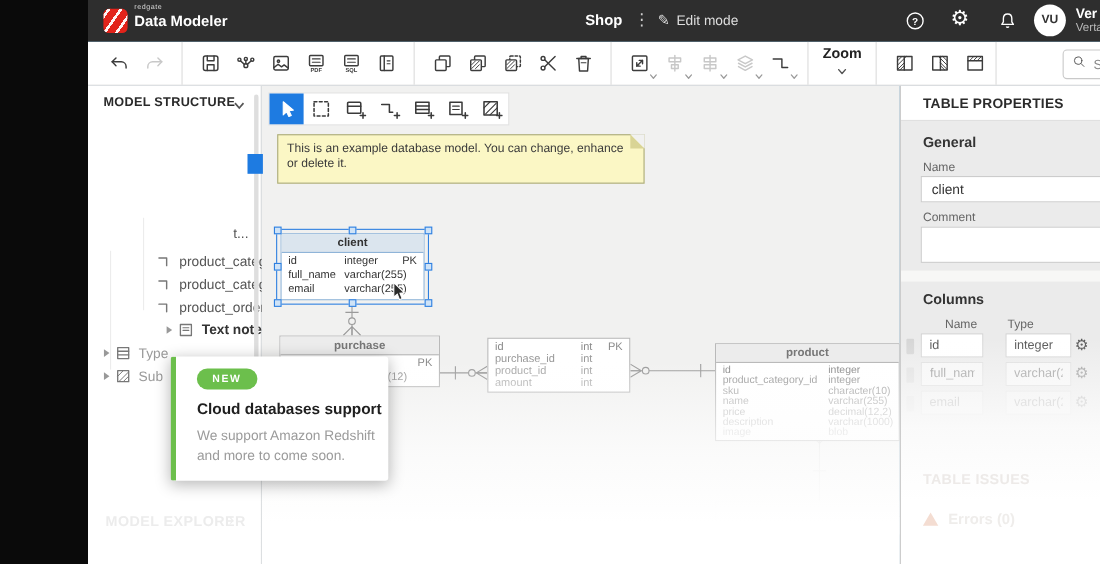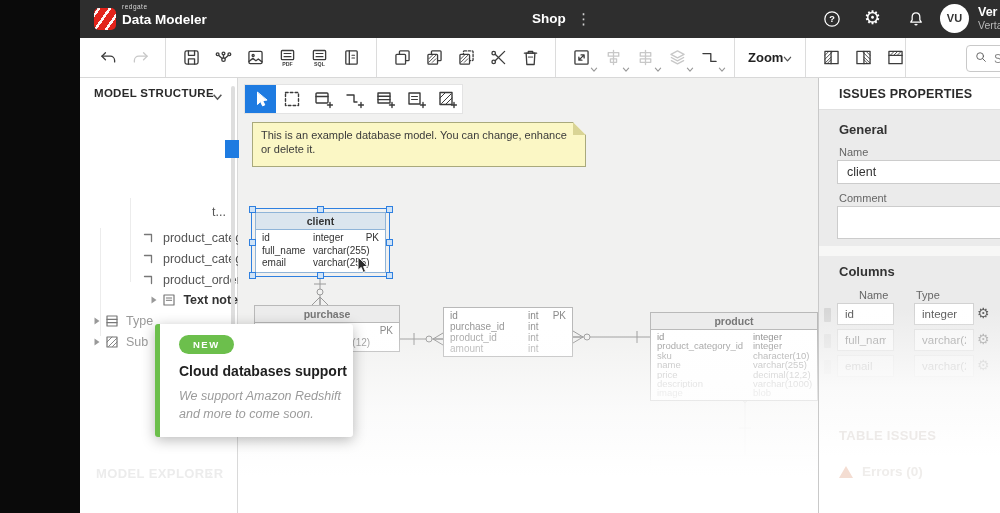--- a/index.html
+++ b/index.html
@@ -37,21 +37,21 @@
   #toolbar{left:80px;top:38px;width:920px;height:40px;background:#fff;border-bottom:1px solid #d8d8d8;
            display:flex;align-items:center;padding-left:12px;box-sizing:border-box;overflow:hidden;}
   .tgroup{display:flex;align-items:center;}
   .tdiv{width:1px;height:40px;background:#dcdcdc;margin:0 9px;flex:none;}
   .tbtn{position:relative;width:28px;height:30px;margin:0 2px;display:flex;align-items:center;justify-content:center;
         color:#3c3c3c;cursor:pointer;flex:none;}
   .tbtn svg{width:21px;height:21px;display:block;}
   .tbtn.disabled{color:#c8c8c8;cursor:default;}
   .tbtn .chev{position:absolute;right:-3px;bottom:0;color:#9a9a9a;}
   .tbtn .chev svg{width:8px;height:6px;}
-  #zoom-ctl{display:flex;flex-direction:row;align-items:center;margin:0 4px;cursor:pointer;}
+  #zoom-ctl{display:flex;flex-direction:column;align-items:center;margin:0 4px;cursor:pointer;}
   #zoom-ctl .zl{font-size:13px;font-weight:bold;color:#222;line-height:14px;}
   #zoom-ctl svg{width:9px;height:7px;color:#555;}
   #searchbox{position:absolute;left:886px;top:7px;width:100px;height:25px;border:1px solid #c9c9c9;border-radius:4px;
              display:flex;align-items:center;padding-left:7px;color:#555;background:#fff;}
   #searchbox svg{width:14px;height:14px;flex:none;}
   #searchbox .stx{font-size:12px;color:#888;margin-left:6px;}
   #search-div{position:absolute;left:825px;top:0;width:1px;height:40px;background:#dcdcdc;}
 
   
   #sidebar{left:80px;top:78px;width:158px;height:435px;background:#fff;border-right:1px solid #d9d9d9;box-sizing:border-box;}
@@ -142,20 +142,23 @@
   <div class="abs" id="topbar">
     <div class="abs" id="logo">
         <div class="stripes"></div>
       </div>
     <div class="abs" id="brand">
       <div class="co">redgate</div>
       <div class="prod">Data Modeler</div>
     </div>
     <div class="abs tb-txt" id="shop">Shop</div>
     <div class="abs" id="kebab">⋮</div>
+    <div class="abs" id="editmode">
+      <span class="pencil">✎</span><span>Edit mode</span>
+    </div>
     <div class="abs tb-ic" id="ic-help">
       <svg viewBox="0 0 24 24" fill="none" stroke="currentColor" stroke-width="1.5">
           <circle cx="12" cy="12" r="8.6"></circle>
           <text x="12" y="16" font-size="11" font-weight="bold" fill="currentColor" stroke="none" text-anchor="middle" font-family="inherit">?</text>
         </svg>
     </div>
     <div class="abs" id="ic-gear">⚙</div>
     <div class="abs tb-ic" id="ic-bell">
       <svg viewBox="0 0 24 24" fill="none" stroke="currentColor" stroke-width="1.5" stroke-linejoin="round">
           <path d="M12 4.5c-3.2 0-4.6 2.2-4.6 5V13l-1.7 2.8h12.6L16.6 13V9.5c0-2.8-1.4-5-4.6-5z"></path>
@@ -700,21 +703,21 @@
       </div>
 
     <div class="abs" id="ghost-table">
         <div class="gh"></div>
       </div>
     <div class="abs" id="canvas-fade"></div>
   </div>
 
   <div class="abs" id="rightpanel">
     <div class="abs" id="rp-head"></div>
-    <div class="abs" id="rp-title">ISSUES PROPERTIES</div>
+    <div class="abs" id="rp-title">TABLE PROPERTIES</div>
     <div class="abs rp-h2" style="left:20px;top:44px;">General</div>
     <div class="abs rp-lab" style="left:20px;top:68px;">Name</div>
     <input class="rp-input" style="left: 18px; top: 82px; width: 164px;" value="client">
     <div class="abs rp-lab" style="left:20px;top:114px;">Comment</div>
     <input class="rp-input" style="left: 18px; top: 128px; width: 164px; height: 33px;" value="">
     <div class="abs" id="rp-divider"></div>
     <div class="abs rp-h2" style="left:20px;top:186px;">Columns</div>
     <div class="abs rp-lab" style="left:40px;top:211px;">Name</div>
     <div class="abs rp-lab" style="left:97px;top:211px;">Type</div>
     <div id="prop-rows">
@@ -741,20 +744,20 @@
     <div class="abs" id="issues-title">TABLE ISSUES</div>
     <div class="abs" id="errors-row">
       <div class="warn"></div>
       <div class="etx">Errors (0)</div>
     </div>
   </div>
 
   <div class="popup" id="popup-cloud">
     <span id="new-badge">NEW</span>
     <div class="pp-title">Cloud databases support</div>
-    <div class="pp-body" style="padding-right:8px;font-style:italic;">We support Amazon Redshift and more to come soon.</div>
+    <div class="pp-body" style="padding-right:8px;">We support Amazon Redshift and more to come soon.</div>
   </div>
 
   <svg class="abs" id="mouse-cursor" viewBox="0 0 14 19">
     <path d="M2 1 L2 14.2 L5.2 11.4 L7.2 16.4 L9.6 15.4 L7.6 10.6 L11.6 10.2 Z" fill="#2b2b2b" stroke="#fff" stroke-width="1"></path>
   </svg>
 
 </div>
 
 </body></html>

